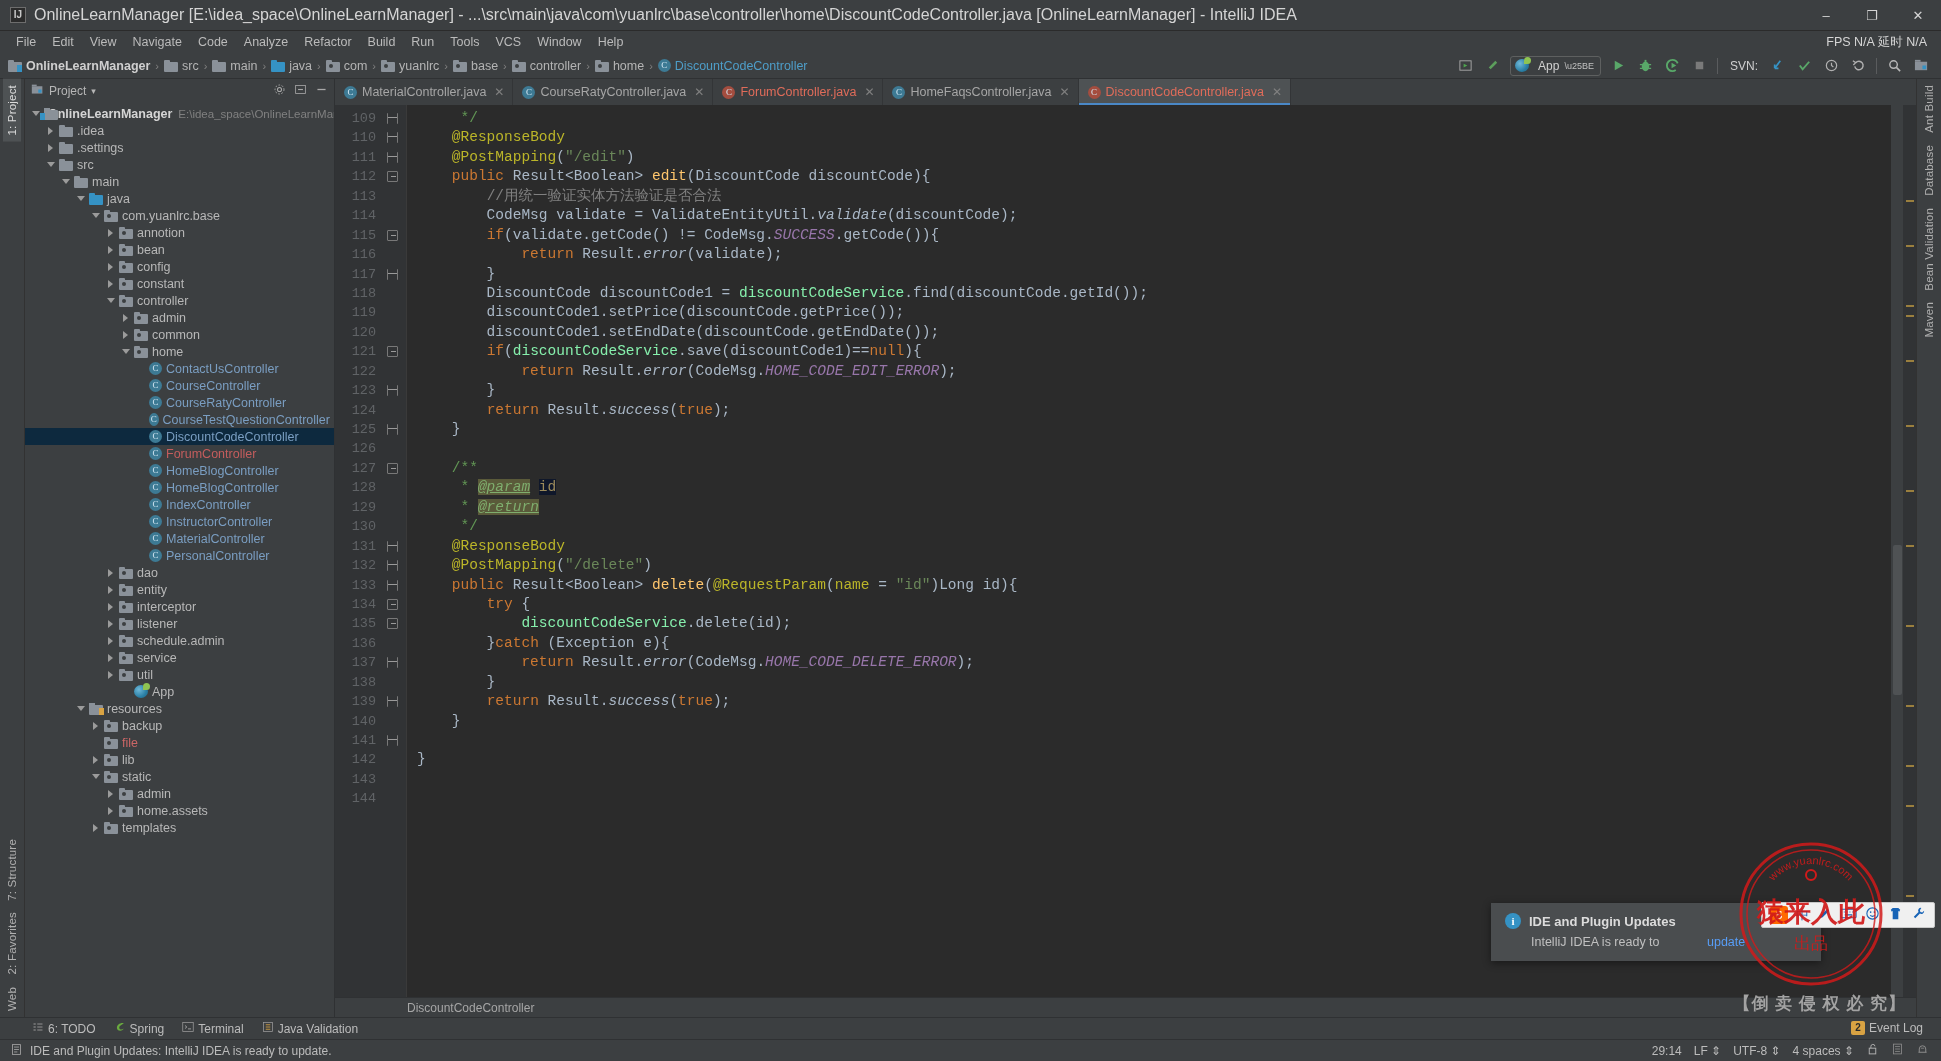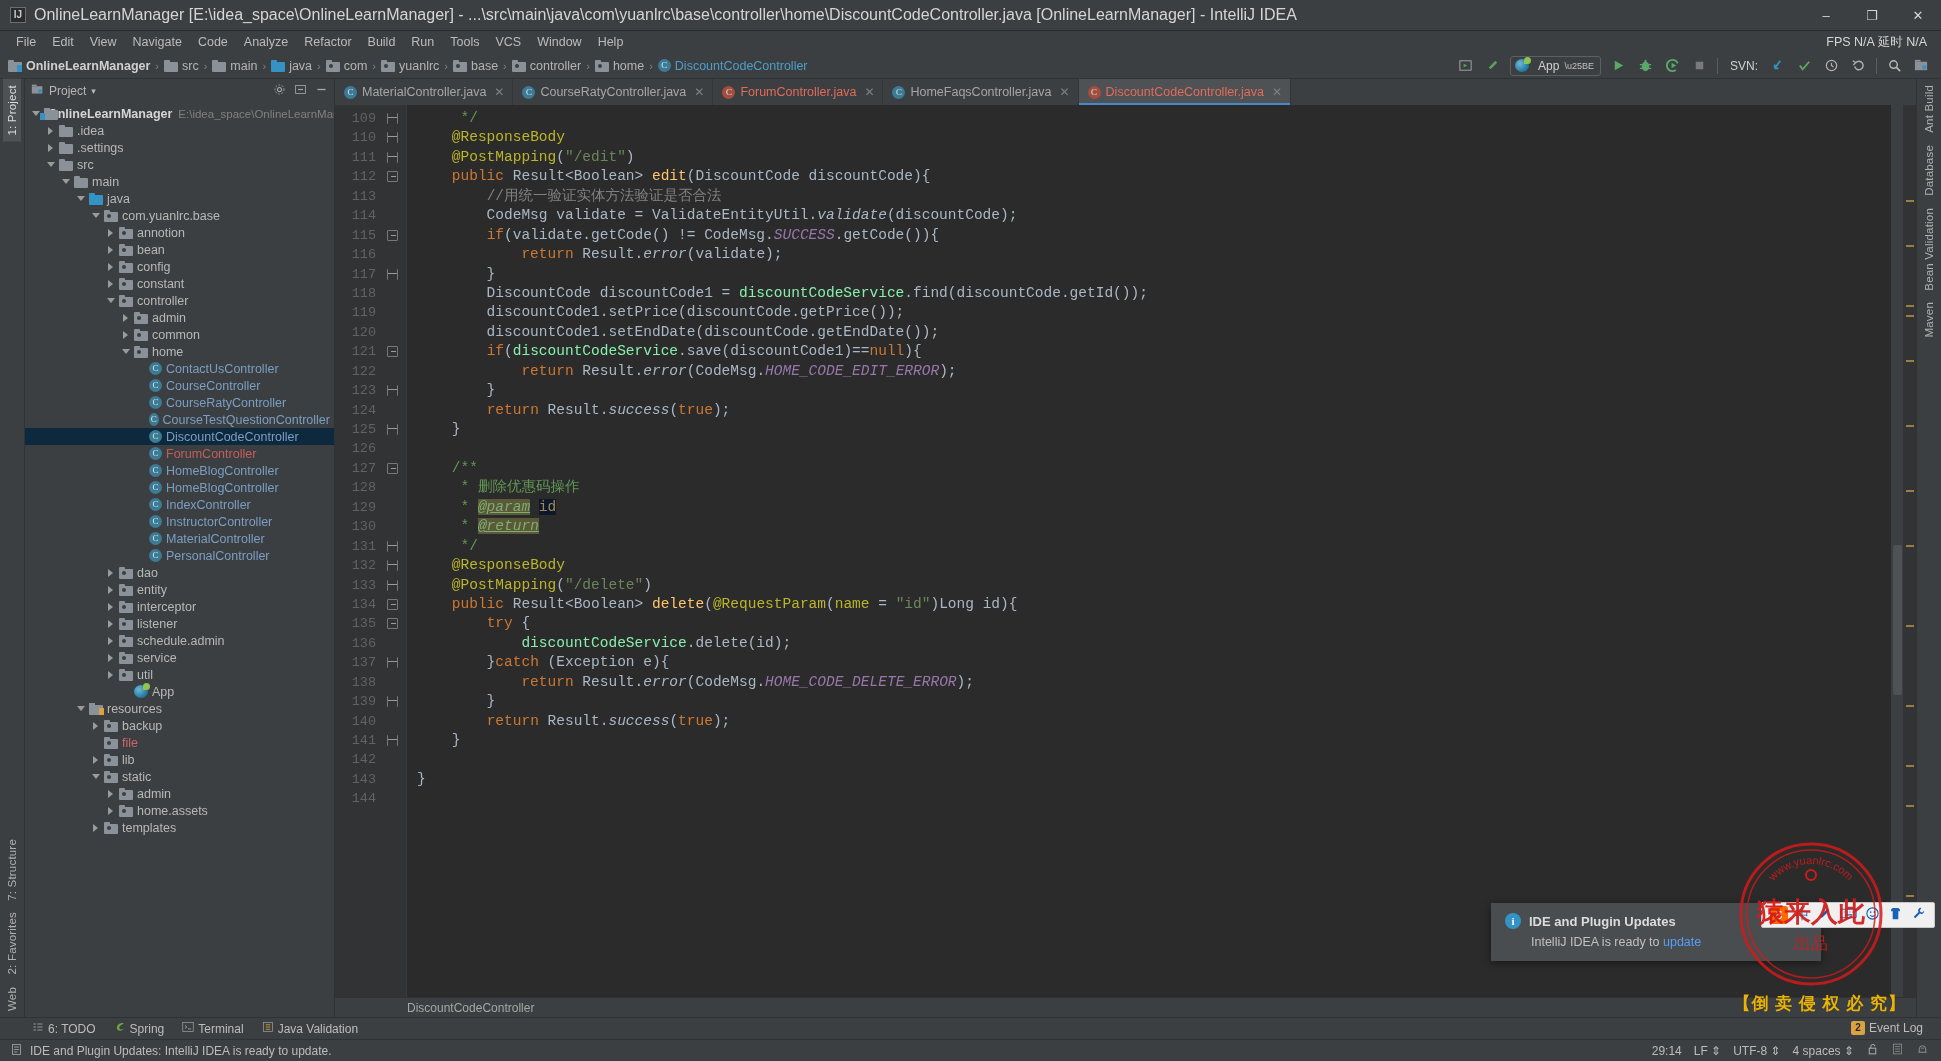--- a/index.html
+++ b/index.html
@@ -320,21 +320,21 @@
 
   
   .balloon {
     position: absolute; right: 120px; bottom: 100px; width: 330px;
     background: #4a4d4f; padding: 10px 14px 12px 14px;
     box-shadow: 0 2px 8px rgba(0,0,0,.45);
     z-index: 40;
   }
   .balloon-title { display:flex; align-items:center; gap: 8px; font-size: 13px; font-weight: bold; color: #dcdcdc; }
   .balloon-body { margin-top: 6px; margin-left: 26px; font-size: 12.5px; color: #c0c0c0; }
-  .balloon-body a { color: #589df6; text-decoration: none; }
+  .balloon-body a { color: #589df6; text-decoration: none; margin-left: 44px; }
   .info-ico {
     width: 16px; height: 16px; border-radius: 50%; background: #3592c4;
     color: #fff; font-size: 11px; font-weight: bold; text-align: center; line-height: 16px;
     font-family: "Liberation Serif", serif; flex: 0 0 16px;
   }
 
   
   .imebar {
     position: absolute; right: 6px; bottom: 133px;
     height: 26px; background: #f0f0f0; border: 1px solid #c8c8c8;
@@ -348,21 +348,21 @@
   }
   .ime-t { font-size: 13px; color: #1763b6; }
 
   
   .stamp {
     position: absolute; right: 55px; bottom: 72px;
     width: 150px; height: 150px; z-index: 60; pointer-events: none;
   }
   .stamp-text {
     position: absolute; right: 35px; bottom: 46px;
-    font-size: 17px; color: #eab308; font-weight: bold;
+    font-size: 17px; color: #a3a3a3; font-weight: bold;
     letter-spacing: 1px; z-index: 61; pointer-events: none;
     white-space: nowrap;
     text-shadow: 0 0 1px rgba(0,0,0,.3);
   }
   .event-log {
     position: absolute; right: 18px; bottom: 26px;
     display: flex; align-items: center; gap: 4px;
     font-size: 12px; color: #bcbcbc; z-index: 30;
   }
   .evt-badge {
@@ -991,21 +991,20 @@
             <div class="cline">        DiscountCode discountCode1 = <span class="fld">discountCodeService</span>.find(discountCode.getId());</div>
             <div class="cline">        discountCode1.setPrice(discountCode.getPrice());</div>
             <div class="cline">        discountCode1.setEndDate(discountCode.getEndDate());</div>
             <div class="cline">        <span class="kw">if</span>(<span class="fld">discountCodeService</span>.save(discountCode1)==<span class="kw">null</span>){</div>
             <div class="cline">            <span class="kw">return</span> Result.<span class="mthi">error</span>(CodeMsg.<span class="stat">HOME_CODE_EDIT_ERROR</span>);</div>
             <div class="cline">        }</div>
             <div class="cline">        <span class="kw">return</span> Result.<span class="mthi">success</span>(<span class="kw">true</span>);</div>
             <div class="cline">    }</div>
             <div class="cline">&nbsp;</div>
             <div class="cline">    <span class="jdoc">/**</span></div>
-            <div class="cline">     <span class="jdoc">* 删除优惠码操作</span></div>
             <div class="cline">     <span class="jdoc">* </span><span class="jdoc-hl2">@param</span> <span class="jdoc-hl">id</span></div>
             <div class="cline">     <span class="jdoc">* </span><span class="jdoc-hl2">@return</span></div>
             <div class="cline">     <span class="jdoc">*/</span></div>
             <div class="cline">    <span class="ann">@ResponseBody</span></div>
             <div class="cline">    <span class="ann">@PostMapping</span>(<span class="str">"/delete"</span>)</div>
             <div class="cline">    <span class="kw">public</span> Result&lt;Boolean&gt; <span class="mth">delete</span>(<span class="ann">@RequestParam</span>(<span class="ann">name</span> = <span class="str">"id"</span>)Long id){</div>
             <div class="cline">        <span class="kw">try</span> {</div>
             <div class="cline">            <span class="fld">discountCodeService</span>.delete(id);</div>
             <div class="cline">        }<span class="kw">catch</span> (Exception e){</div>
             <div class="cline">            <span class="kw">return</span> Result.<span class="mthi">error</span>(CodeMsg.<span class="stat">HOME_CODE_DELETE_ERROR</span>);</div>

